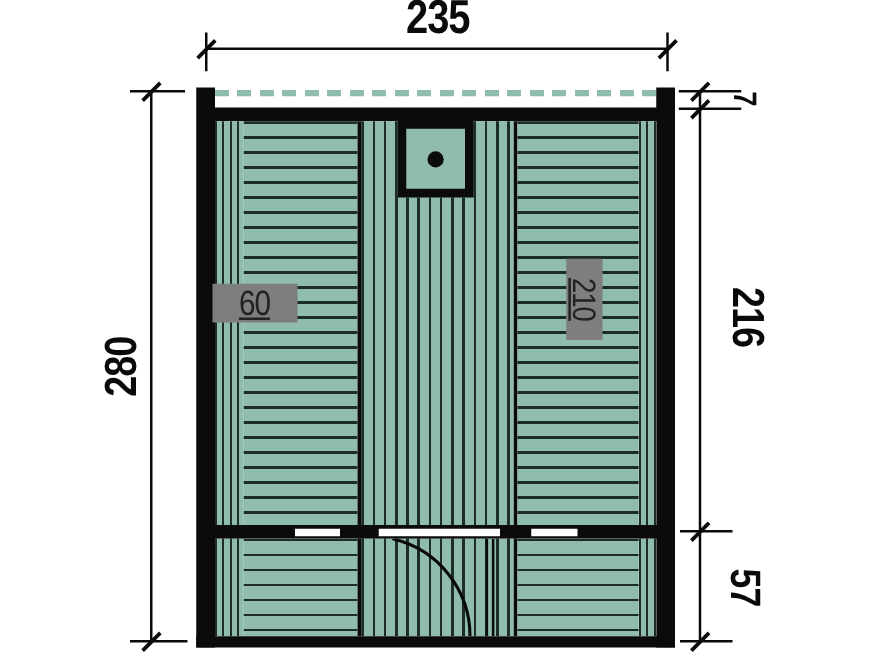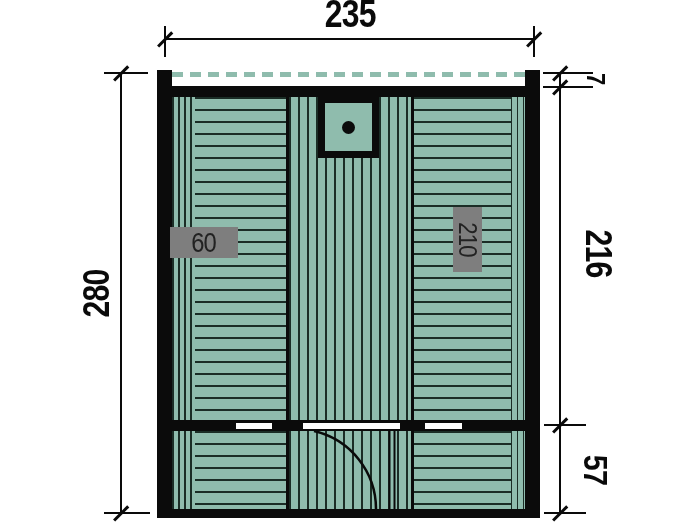--- a/index.html
+++ b/index.html
@@ -23,21 +23,21 @@
   
   .dim-line{position:absolute;background:var(--dim,#000);}
   .tick{position:absolute;width:20px;height:2.5px;background:var(--dim,#000);transform:rotate(-45deg);}
   .dim-text{position:absolute;display:flex;align-items:center;justify-content:center;
             color:var(--dim,#000);font-weight:700;}
   .dim-text span{display:inline-block;transform:scaleX(0.84);letter-spacing:-1px;white-space:nowrap;}
   .rot-cw{transform:rotate(90deg);}
   .rot-ccw{transform:rotate(-90deg);}
   
   .gray-label{position:absolute;background:var(--label-bg,#7e7e7e);display:flex;align-items:center;justify-content:center;
-              color:var(--label-text,#222);}
+              color:var(--label-text,#222);text-decoration:underline;}
   .gray-label span{display:inline-block;transform:scaleX(0.85);letter-spacing:-1px;white-space:nowrap;}
   .gray-label.vert span{transform:rotate(90deg) scaleX(0.85);}
   .door-svg{position:absolute;}
 </style>
 </head>
 <body>
 
 <div class="canvas">
 
   <div class="dim-text" style="left:285px;top:-4px;width:130px;height:36px;font-size:38px;">

